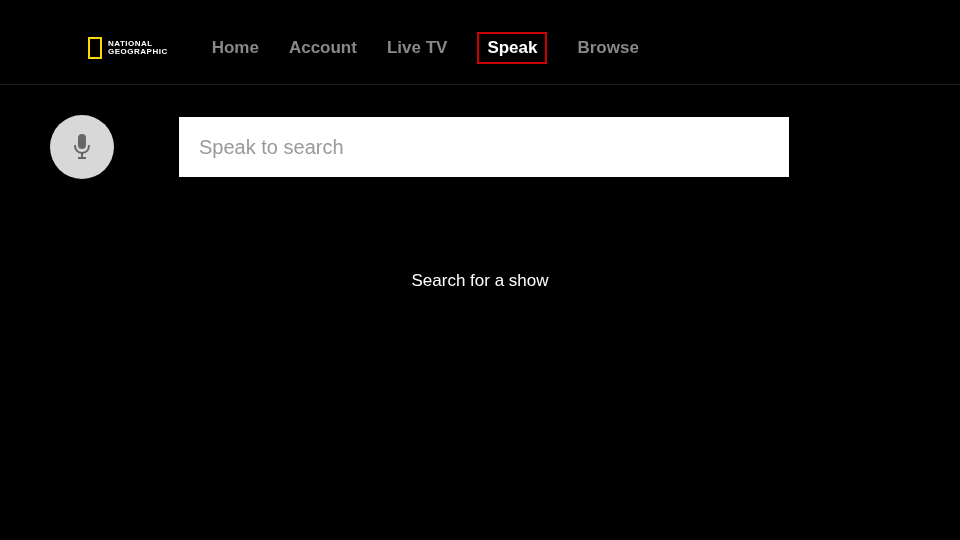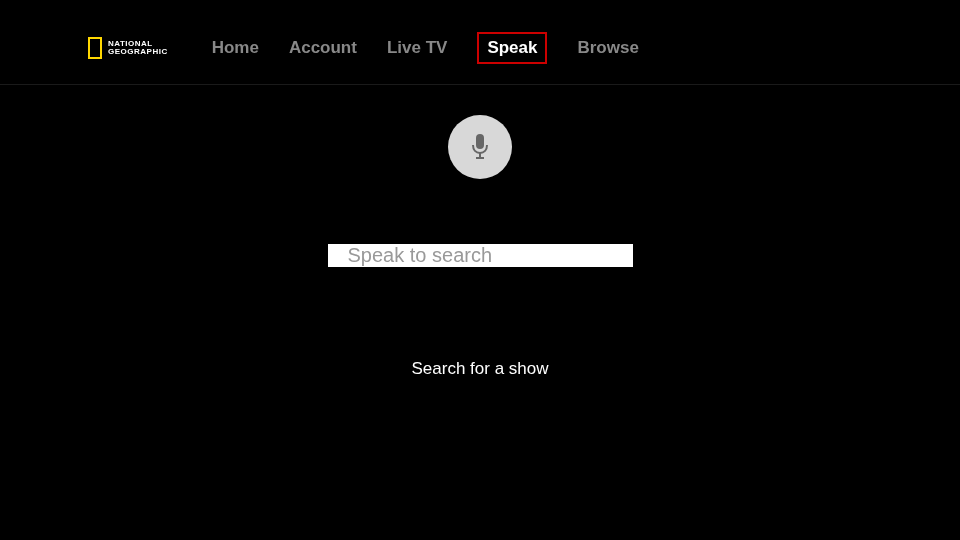--- a/index.html
+++ b/index.html
@@ -57,21 +57,20 @@
     .nav-item.active {
       color: #ffffff;
       border: 2px solid #cc0000;
       padding: 4px 8px;
     }
     .search-area {
       display: flex;
       align-items: center;
       padding: 30px 50px 0 50px;
       gap: 65px;
-      flex-direction: column;
     }
     .mic-button {
       width: 64px;
       height: 64px;
       border-radius: 50%;
       background: #d8d8d8;
       display: flex;
       align-items: center;
       justify-content: center;
       cursor: pointer;

